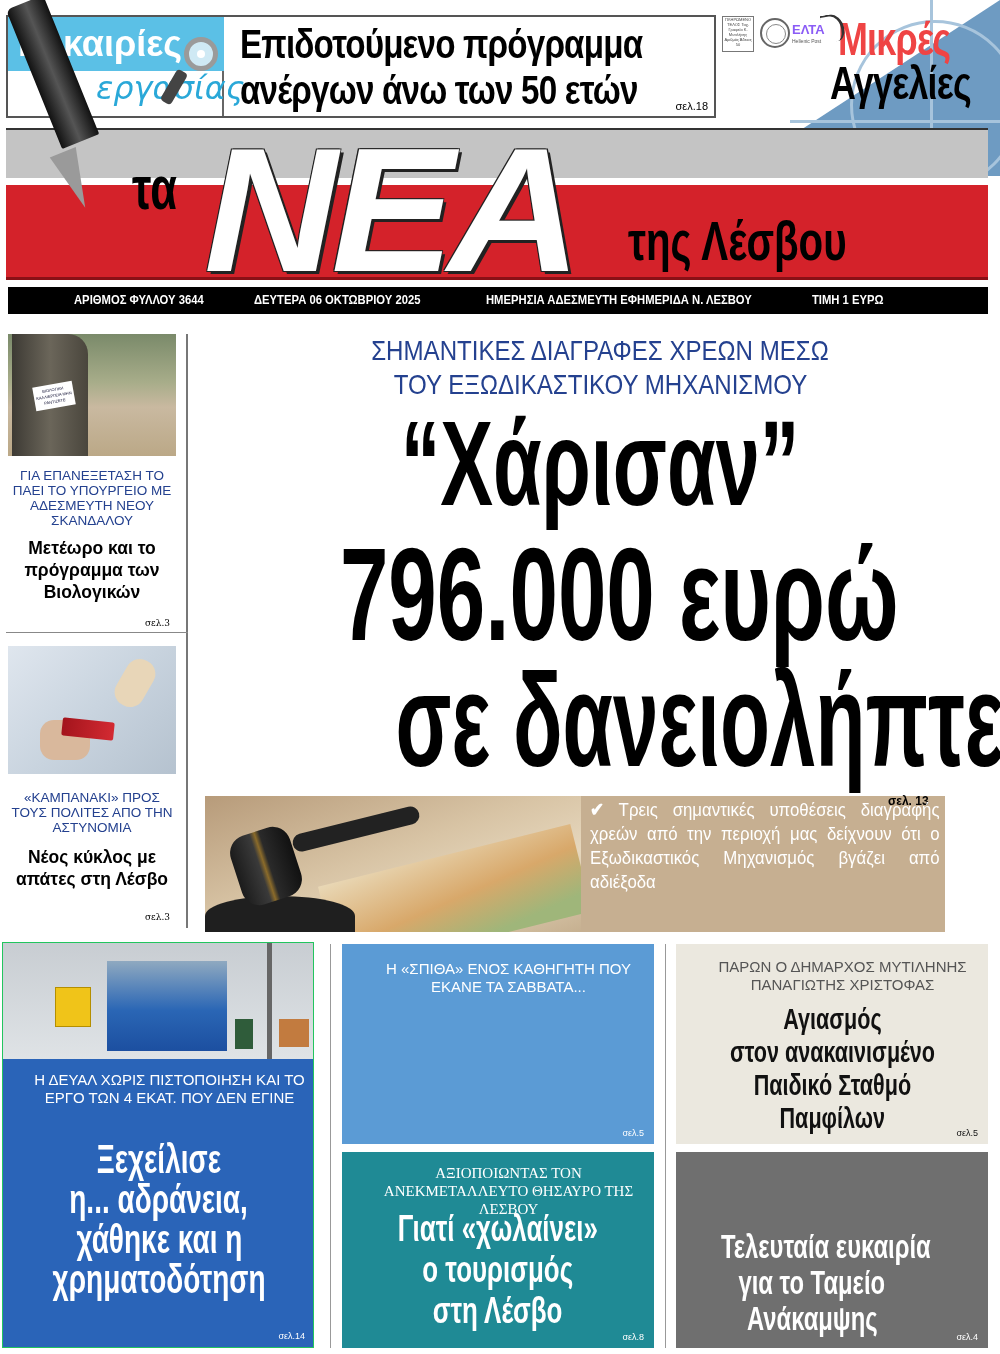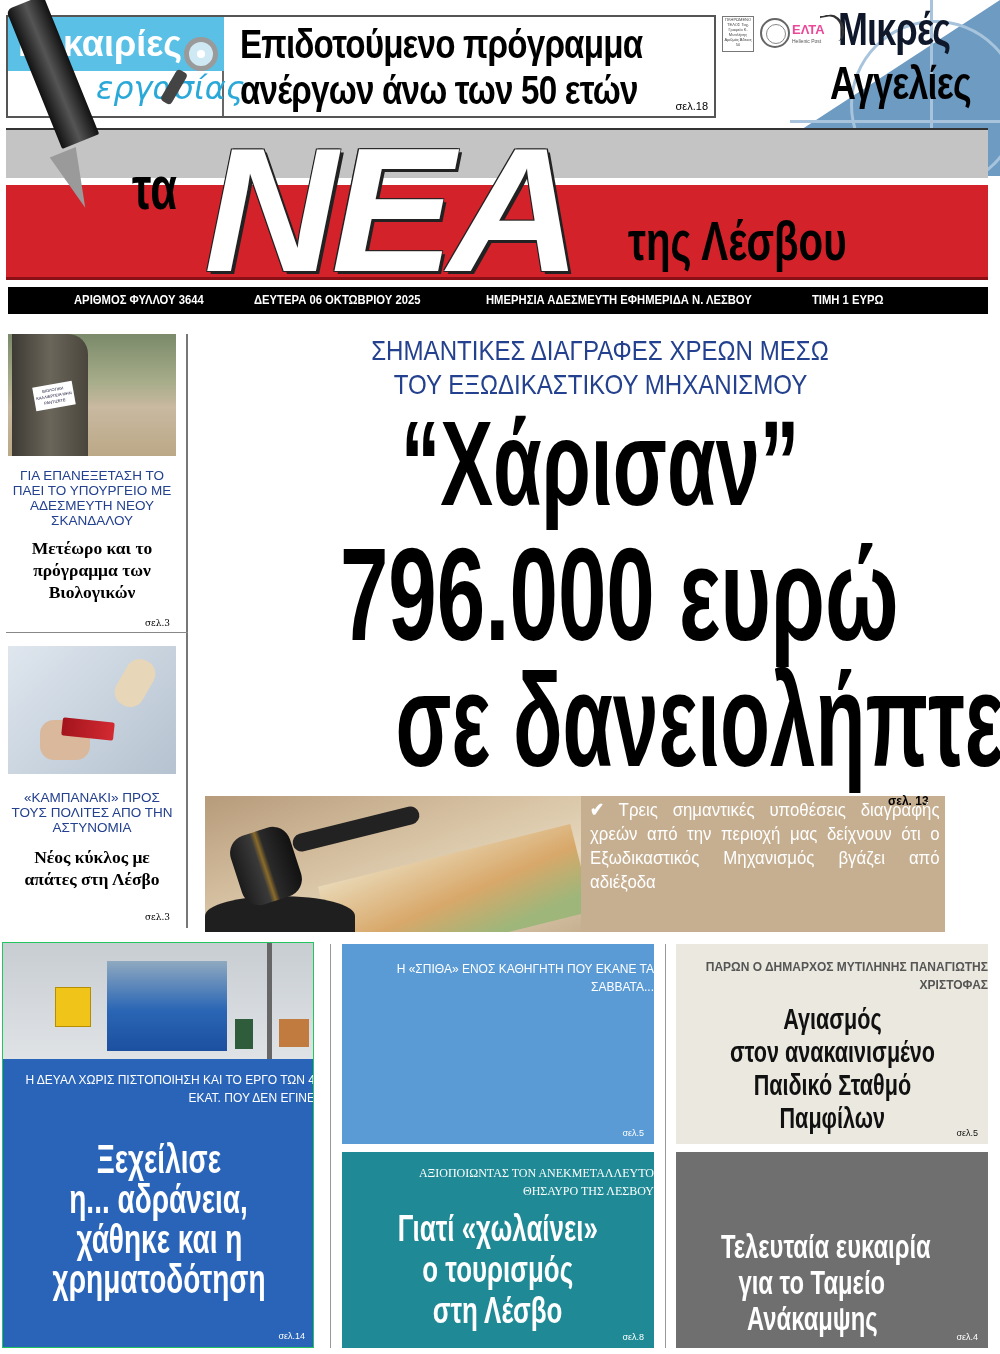--- a/index.html
+++ b/index.html
@@ -18,31 +18,31 @@
   #magnifier-icon::after { content: ""; position: absolute; left: 8px; top: 8px; width: 8px; height: 8px; border-radius: 50%; background: #fff; }
   #magnifier-handle { left: 160px; top: 52px; width: 12px; height: 36px; background: #444; transform: rotate(30deg); border-radius: 4px; }
   #promo-headline { left: 232px; top: 4px; width: 470px; line-height: 46px; font-size: 40px; font-weight: bold; letter-spacing: -1px; }
   #promo-headline .line { display: block; transform: scaleX(0.83); transform-origin: left center; white-space: nowrap; }
   #promo-page { right: 6px; bottom: 4px; font-size: 11px; }
 
   
   #postage-box { left: 722px; top: 16px; width: 32px; height: 36px; border: 1px solid #777; font-size: 4px; line-height: 5px; text-align: center; color: #444; }
   #postage-seal { left: 760px; top: 18px; width: 30px; height: 30px; border-radius: 50%; border: 2px solid #666; }
   #postage-seal::after { content: ""; position: absolute; left: 4px; top: 4px; width: 18px; height: 18px; border-radius: 50%; border: 1px solid #888; }
-  #elta-logo { left: 792px; top: 22px; font-size: 13px; font-weight: bold; color: #ec4899; }
+  #elta-logo { left: 792px; top: 22px; font-size: 13px; font-weight: bold; color: #8b5cf6; }
   #elta-sub { left: 792px; top: 38px; font-size: 5px; color: #555; }
   #elta-bird-icon { left: 822px; top: 14px; width: 22px; height: 28px; border-right: 3px solid #333; border-top: 2px solid #333; border-radius: 0 60% 40% 0; transform: rotate(-10deg); }
 
   
   #classifieds { left: 730px; top: 0px; width: 270px; height: 176px; overflow: hidden; }
   #classifieds .tri { position: absolute; left: 0; top: 0; width: 0; height: 0; border-left: 270px solid transparent; border-bottom: 176px solid #6e9bc2; }
   #classifieds .ring { position: absolute; left: 120px; top: 20px; width: 170px; height: 170px; border-radius: 50%; border: 3px solid #a7c4dc; }
   #classifieds .vline { position: absolute; left: 200px; top: 0; width: 3px; height: 176px; background: #a7c4dc; }
   #classifieds .hline { position: absolute; left: 60px; top: 120px; width: 210px; height: 3px; background: #a7c4dc; }
-  #classifieds-title1 { left: 108px; top: 2px; font-size: 46px; color: #0f172a; letter-spacing: -1px; }
+  #classifieds-title1 { left: 108px; top: 12px; font-size: 46px; color: #ef4444; letter-spacing: -1px; }
   #classifieds-title2 { left: 100px; top: 56px; font-size: 46px; color: #000; letter-spacing: -1px; }
   #classifieds-title1 span, #classifieds-title2 span { display: inline-block; transform: scaleX(0.78); transform-origin: left center; font-weight: bold; }
   #classifieds-sub { left: 56px; top: 138px; font-size: 19px; color: #fff; }
 
   
   #masthead { left: 6px; top: 128px; width: 982px; height: 152px; }
   #masthead .grey { position: absolute; left: 0; top: 0; width: 982px; height: 50px; background: #c4c4c4; border-top: 2px solid #333; }
   #masthead .whiteline { position: absolute; left: 0; top: 50px; width: 982px; height: 7px; background: #fff; }
   #masthead .red { position: absolute; left: 0; top: 57px; width: 982px; height: 95px; background: #d4222a; border-bottom: 3px solid #8a1016; }
   #pen-icon { left: 6px; top: 10px; width: 40px; height: 150px; background: linear-gradient(90deg, #111, #555, #111); transform: rotate(-22deg); transform-origin: top left; border-radius: 6px 6px 2px 2px; }
@@ -64,21 +64,21 @@
   #side-img-1 { top: 0; height: 122px; background: linear-gradient(180deg, #7a8a6a 0%, #a8ad8a 40%, #c9b9a0 60%, #bba887 100%); }
   #side-img-1 .trunk { position: absolute; left: 4px; top: 0; width: 76px; height: 122px; background: linear-gradient(90deg, #3d3a34, #6b665a, #4a463d); border-radius: 0 20px 0 0; }
   #side-img-1 .sign { position: absolute; left: 26px; top: 50px; width: 40px; height: 24px; background: #fff; transform: rotate(-10deg); font-size: 4px; color: #113; text-align: center; line-height: 6px; padding-top: 3px; }
   #side-img-2 { top: 312px; height: 128px; background: linear-gradient(135deg, #dfe6ee 0%, #c9d4df 50%, #b5c2cf 100%); }
   #side-img-2 .card { position: absolute; left: 54px; top: 74px; width: 52px; height: 18px; background: linear-gradient(90deg, #a3141c, #d32a32); transform: rotate(6deg); border-radius: 2px; }
   #side-img-2 .hand { position: absolute; left: 32px; top: 74px; width: 50px; height: 40px; background: #d9b89c; border-radius: 14px; }
   #side-img-2 .phone { position: absolute; left: 112px; top: 12px; width: 30px; height: 50px; background: #e8d6b8; border-radius: 14px; transform: rotate(30deg); }
   .side-kicker { position: absolute; left: 0; width: 172px; text-align: center; color: #24418f; font-size: 13.5px; line-height: 15px; }
   #side-kicker-1 { top: 134px; }
   #side-kicker-2 { top: 456px; }
-  .side-title { position: absolute; left: 0; width: 172px; text-align: center; font-family: Liberation Serif, serif; font-weight: bold; font-size: 17.5px; line-height: 22px; }
+  .side-title { position: absolute; left: 0; width: 172px; text-align: center; font-family: Liberation Sans, sans-serif; font-weight: bold; font-size: 17.5px; line-height: 22px; }
   #side-title-1 { top: 203px; }
   #side-title-2 { top: 512px; }
   .side-page { position: absolute; right: 16px; font-family: "DejaVu Serif", serif; font-size: 9px; }
   #side-page-1 { top: 284px; }
   #side-page-2 { top: 578px; }
   #side-divider { left: 6px; top: 632px; width: 182px; height: 1px; background: #888; }
 
   
   #main-kicker { left: 200px; top: 334px; width: 800px; text-align: center; color: #24418f; font-size: 28px; line-height: 34px; }
   #main-kicker span { display: inline-block; transform: scaleX(0.86); transform-origin: center center; }
@@ -103,40 +103,40 @@
   
   .box { position: absolute; overflow: hidden; }
   #story-deyal { left: 2px; top: 942px; width: 312px; height: 406px; border: 1px solid #22c55e; }
   #deyal-img { left: 0; top: 0; width: 312px; height: 116px; background: linear-gradient(180deg, #c8cdd2 0%, #dfe3e6 100%); }
   #deyal-img .window { position: absolute; left: 104px; top: 18px; width: 120px; height: 90px; background: linear-gradient(180deg, #8fa9c0 0%, #2a66b5 55%, #1c4fa0 100%); }
   #deyal-img .mailbox { position: absolute; left: 52px; top: 44px; width: 36px; height: 40px; background: #f0c419; border: 1px solid #b48e00; }
   #deyal-img .bin { position: absolute; left: 232px; top: 76px; width: 18px; height: 30px; background: #2f5c3a; }
   #deyal-img .pole { position: absolute; left: 264px; top: 0; width: 5px; height: 116px; background: #666; }
   #deyal-img .desk { position: absolute; left: 276px; top: 76px; width: 30px; height: 28px; background: #c27b3f; }
   #deyal-panel { left: 0; top: 116px; width: 312px; height: 290px; background: #2a64b8; color: #fff; }
-  .box-kicker { position: absolute; left: 0; text-align: right; font-size: 12px; line-height: 18px; color: #fff; padding-left: 21px; }
+  .box-kicker { position: absolute; left: 0; text-align: center; font-size: 15px; line-height: 18px; color: #fff; padding-left: 21px; }
   #deyal-kicker { top: 128px; width: 312px; }
   .box-title { position: absolute; left: 0; text-align: center; font-weight: bold; white-space: nowrap; color: #fff; }
   .box-title span { display: inline-block; transform: scaleX(0.7); transform-origin: center center; }
   #deyal-title { top: 196px; width: 312px; font-size: 40px; line-height: 40px; }
   .box-page { position: absolute; font-size: 9px; color: #fff; }
   #deyal-page { right: 8px; bottom: 6px; }
 
   #story-robotics { left: 342px; top: 944px; width: 312px; height: 200px; background: #5b9bd5; }
   #robotics-kicker { top: 16px; width: 312px; }
   #robotics-title { top: 70px; width: 312px; font-size: 37px; line-height: 41px; }
   #robotics-page { right: 10px; bottom: 6px; }
 
   #story-tourism { left: 342px; top: 1152px; width: 312px; height: 196px; background: #1f8a95; }
   #tourism-kicker { top: 12px; width: 312px; font-family: Liberation Serif, serif; }
   #tourism-title { top: 56px; width: 312px; font-size: 37px; line-height: 41px; }
   #tourism-page { right: 10px; bottom: 6px; }
 
   #story-nursery { left: 676px; top: 944px; width: 312px; height: 200px; background: #ebe8df; }
-  #nursery-kicker { top: 14px; width: 312px; color: #555; font-weight: bold; }
+  #nursery-kicker { top: 14px; width: 312px; color: #555; }
   #nursery-title { top: 58px; width: 312px; font-size: 30px; line-height: 33px; color: #111; }
   #nursery-title span { transform: scaleX(0.72); }
   #nursery-page { right: 10px; bottom: 6px; color: #111; }
 
   #story-recovery { left: 676px; top: 1152px; width: 312px; height: 196px; background: #6f6f6f; }
   #recovery-kicker { top: 14px; width: 312px; }
   #recovery-title { top: 76px; width: 272px; font-size: 34px; line-height: 36px; }
   #recovery-page { right: 10px; bottom: 6px; }
 
   .vsep { position: absolute; width: 1px; background: #999; }

